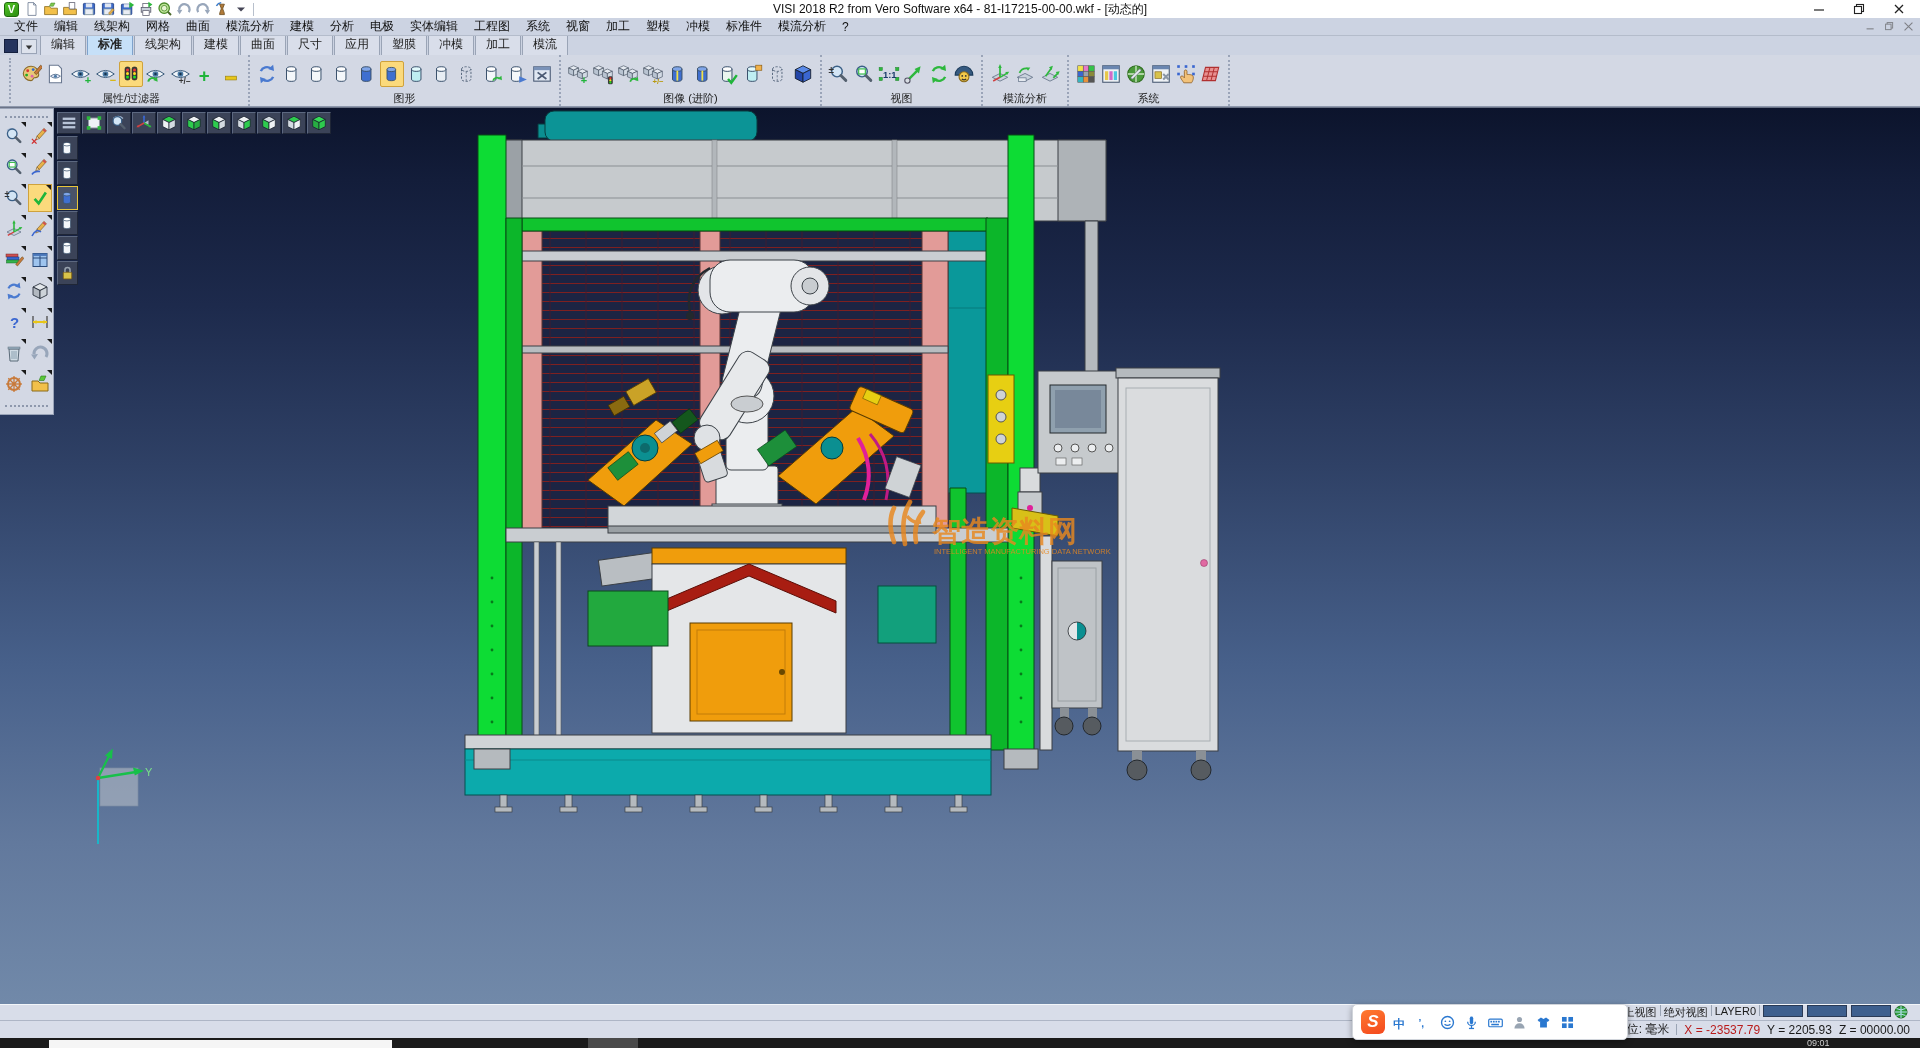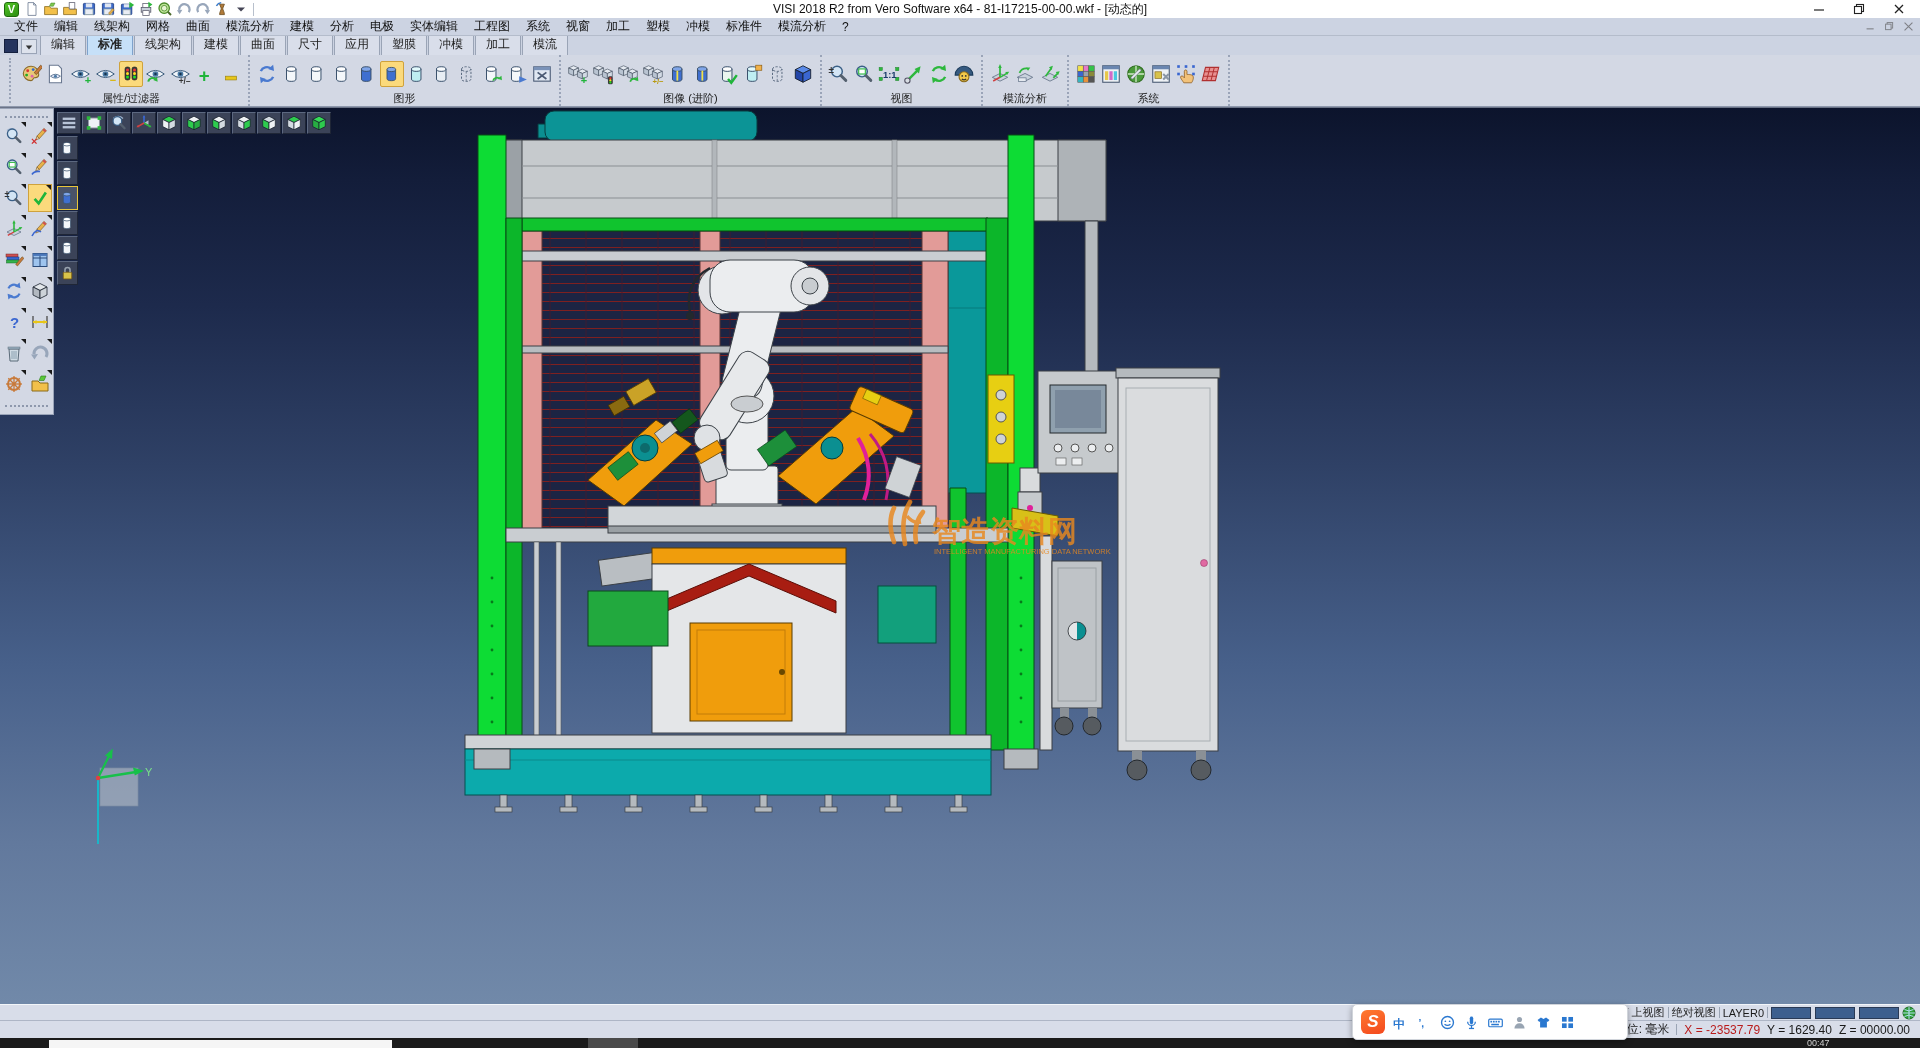--- a/index.html
+++ b/index.html
@@ -53,21 +53,21 @@
 .lpalette{position:absolute;left:0;top:0;width:54px;background:#d3d8e4;border:1px solid #9aa4b8;border-left:none;padding:6px 2px;z-index:5}
 .lpalette::before,.lpalette::after{content:"";display:block;border-top:2px dotted #8e98ac;margin:1px 3px 4px 3px}
 .lpalette::after{margin:4px 3px 1px 3px}
 .lpgrid{display:grid;grid-template-columns:repeat(2,24px);grid-auto-rows:31px;justify-content:center;gap:0 2px}
 .lpbtn{width:24px;height:28px;position:relative;padding:2px}
 .lpbtn svg{width:100%;height:100%}
 .lpbtn::after{content:"";position:absolute;right:0;top:0;border-left:5px solid transparent;border-top:5px solid #1a1a1a}
 .lpbtn.hl{background:#fbda7c;border:1px solid #cfa23c}
 
 .status1{top:1004px;height:16px;background:#d8dde9;border-top:1px solid #f2f5f9;display:flex;align-items:center;font-size:11px;z-index:10}
-.s1right{margin-left:auto;display:flex;align-items:center;gap:3px;padding-right:4px}
+.s1right{margin-left:auto;display:flex;align-items:flex-start;gap:3px;padding-right:12px}
 .status2{top:1020px;height:18px;background:#d8dde9;border-top:1px solid #aeb6c6;display:flex;align-items:center;font-size:12px;z-index:10}
 .s2right{margin-left:auto;display:flex;align-items:center;gap:7px;padding-right:10px}
 .vsep{width:1px;height:11px;background:#9aa4b4}
 .swatches{display:flex;gap:4px}
 .swatch{width:40px;height:12px;border:1px solid #2a3a55}
 .s-ico{width:14px;height:14px;display:inline-block}
 .s-ico svg{width:100%;height:100%}
 .lockicons{display:flex;gap:3px;align-items:center}
 .stbtn{width:16px;height:16px;padding:1px}
 .stbtn svg{width:100%;height:100%}
@@ -1055,21 +1055,21 @@
               <polygon points="3,6 10,9.5 10,17.5 3,14" fill="#35b8c2"></polygon>
               <polygon points="17,6 10,9.5 10,17.5 17,14" fill="#d8c24a"></polygon>
             </g>
           </svg></div>
       </span>
     <span>E3: 1.00 F3: 1.00</span>
     <span class="vsep"></span>
     <span>单位: 毫米</span>
     <span class="vsep"></span>
     <span class="cx">X = -23537.79</span>
-    <span class="cy">Y = 1629.40</span>
+    <span class="cy">Y = 2205.93</span>
     <span class="cz">Z = 00000.00</span>
   </div>
 </div>
 
 <div class="ime">
   <div class="ime-logo">S</div>
   <div class="ime-icons" style="display:flex;gap:7px;align-items:center">
       <div class="imebtn"><svg viewBox="0 0 20 20">
           <text x="2.5" y="16" font-size="14" fill="#2a78d0" font-weight="bold" font-family="Liberation Sans,sans-serif">中</text>
         </svg></div>
@@ -1112,14 +1112,14 @@
             <rect x="3.5" y="11" width="5.5" height="5.5"></rect>
             <rect x="11" y="11" width="5.5" height="5.5"></rect>
           </g>
         </svg></div>
     </div>
 </div>
 
 <div class="bar taskbar">
   <div class="tk-white"></div>
   <div class="tk-gray"></div>
-  <span class="tk-clock">00:47</span>
+  <span class="tk-clock">09:01</span>
 </div>
 
 </body></html>

